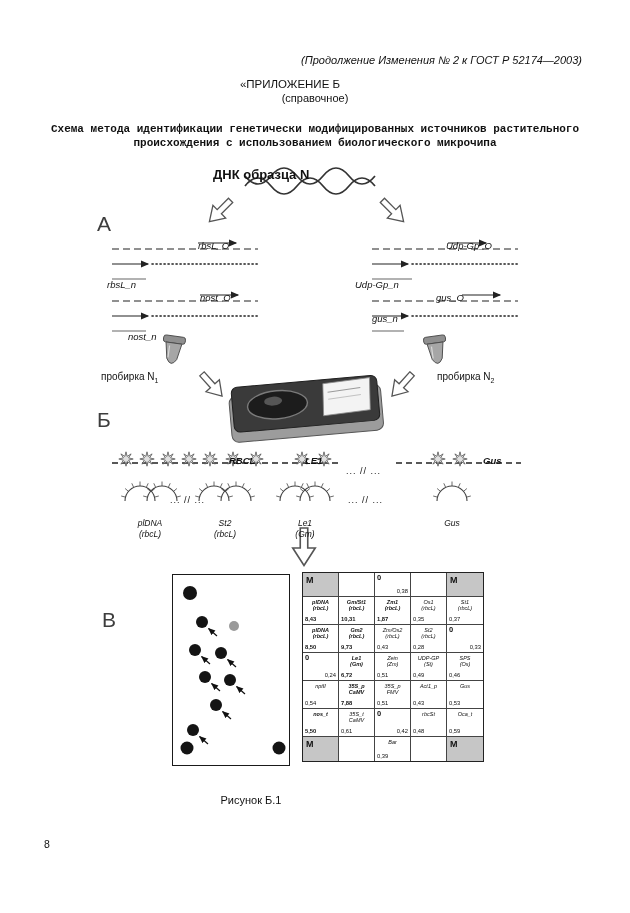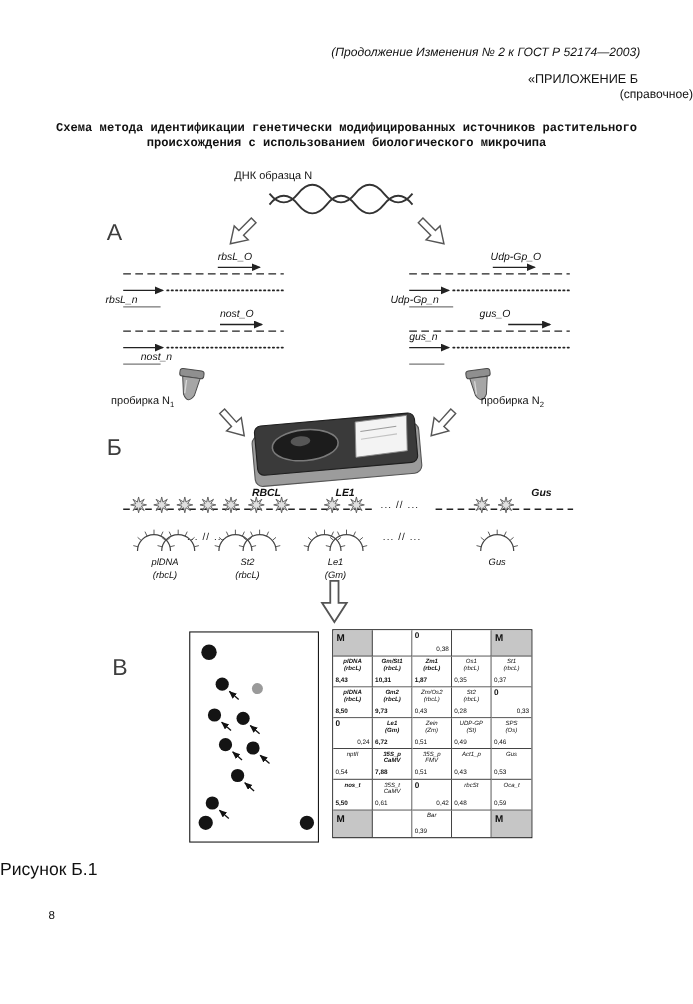--- a/index.html
+++ b/index.html
@@ -2,26 +2,26 @@
 <html><head>
 <meta charset="utf-8">
 <style>
   * { margin:0; padding:0; box-sizing:border-box; }
   html,body { background:#fff; }
   #page {
     position:relative; width:630px; height:913px; background:#fff;
     font-family:"Liberation Sans", sans-serif; color:#111; margin:0 auto; overflow:hidden;
   }
   #art-svg { position:absolute; left:0; top:0; z-index:1; }
-  .txt { position:absolute; z-index:2; }
+  .txt { position:absolute; z-index:2;margin-top:12px; }
   .hdr-note { right:48px; top:42px; font-style:italic; font-size:11px; text-align:right; }
-  .appendix { left:0; top:66px; width:580px; text-align:right; font-size:11.5px; }
-  .appendix-sub { left:0; top:80px; width:630px; text-align:right; font-size:11px; }
+  .appendix { left:0; top:66px; width:580px; text-align:center; font-size:11.5px; }
+  .appendix-sub { left:0; top:80px; width:630px; text-align:center; font-size:11px; }
   .scheme-title { left:45px; top:110px; width:540px; text-align:center; font-weight:bold; font-size:11px; line-height:1.3;font-family:Liberation Mono, monospace; }
-  .dna-label { left:213px; top:155px; font-weight:normal; font-size:10px; }
+  .dna-label { left:213px; top:155px; font-weight:bold; font-size:13px; }
   .sec { font-size:21px; color:#3d3d3d; }
   .primer { font-style:italic; font-size:9.5px; white-space:nowrap; }
   .tube-label { font-size:10px; white-space:nowrap; }
   .tube-label sub { font-size:7px; }
   .arr-lbl { font-weight:bold; font-style:italic; font-size:9.5px;text-align:center; }
   .ell { font-size:9px; letter-spacing:1px; white-space:nowrap; }
   .dome-lbl { width:64px; text-align:center; font-size:8.5px; font-style:italic; line-height:1.25; }
   #gel-box { position:absolute; left:172px; top:574px; width:118px; height:192px;
     border:1.5px solid #1a1a1a; background:#fff; z-index:2; }
   #results-table {
@@ -33,21 +33,21 @@
     font-size:5.5px; line-height:1.15; overflow:hidden; background:#fff; }
   .tcell:nth-child(5n) { border-right:none; }
   .tcell:nth-last-child(-n+5) { border-bottom:none; }
   .tcell.marker { background:#c6c6c6; font-size:9px; font-weight:bold; padding:2px 0 0 3px; }
   .cname { font-style:italic; text-align:center; padding-top:1.5px; font-weight:normal; }
   .tcell.pos .cname { font-weight:bold; }
   .zname { font-weight:bold; font-size:7.5px; padding:1px 0 0 2px; }
   .cval { position:absolute; left:2px; bottom:1px; font-size:5.8px; }
   .tcell.pos .cval { font-weight:bold; }
   .cval.vr { left:auto; right:2px; }
-  .fig-caption { left:0; top:782px; width:502px; font-size:16px; }
+  .fig-caption { left:0; top:782px; width:502px; text-align:center; font-size:11px; }
   .page-num { left:44px; top:826px; font-size:10.5px; }
 </style>
 </head>
 <body>
 
 <div id="page">
 
   <svg id="art-svg" width="630" height="913" viewBox="0 0 630 913">
     <defs>
       <marker id="ah" markerWidth="8" markerHeight="8" refX="6" refY="3" orient="auto">
@@ -197,21 +197,21 @@
   <div class="txt appendix">«ПРИЛОЖЕНИЕ Б</div>
   <div class="txt appendix-sub">(справочное)</div>
   <div class="txt scheme-title">Схема метода идентификации генетически модифицированных источников растительного происхождения с использованием биологического микрочипа</div>
   <div class="txt dna-label">ДНК образца N</div>
 
   <div class="txt sec" style="left:97px;top:200px">А</div>
   <div class="txt sec" style="left:97px;top:396px">Б</div>
   <div class="txt sec" style="left:102px;top:596px">В</div>
 
   <div class="txt primer" style="left:198px;top:228px">rbsL_O</div>
-  <div class="txt primer" style="left:96px;top:267px">rbsL_n</div>
+  <div class="txt primer" style="left:107px;top:267px">rbsL_n</div>
   <div class="txt primer" style="left:200px;top:280px">nost_O</div>
   <div class="txt primer" style="left:128px;top:319px">nost_n</div>
   <div class="txt primer" style="left:446px;top:228px">Udp-Gp_O</div>
   <div class="txt primer" style="left:355px;top:267px">Udp-Gp_n</div>
   <div class="txt primer" style="left:436px;top:280px">gus_O</div>
   <div class="txt primer" style="left:372px;top:301px">gus_n</div>
 
   <div class="txt tube-label" style="left:101px;top:359px"><span>пробирка N</span><sub>1</sub></div>
   <div class="txt tube-label" style="left:437px;top:359px"><span>пробирка N</span><sub>2</sub></div>
 

